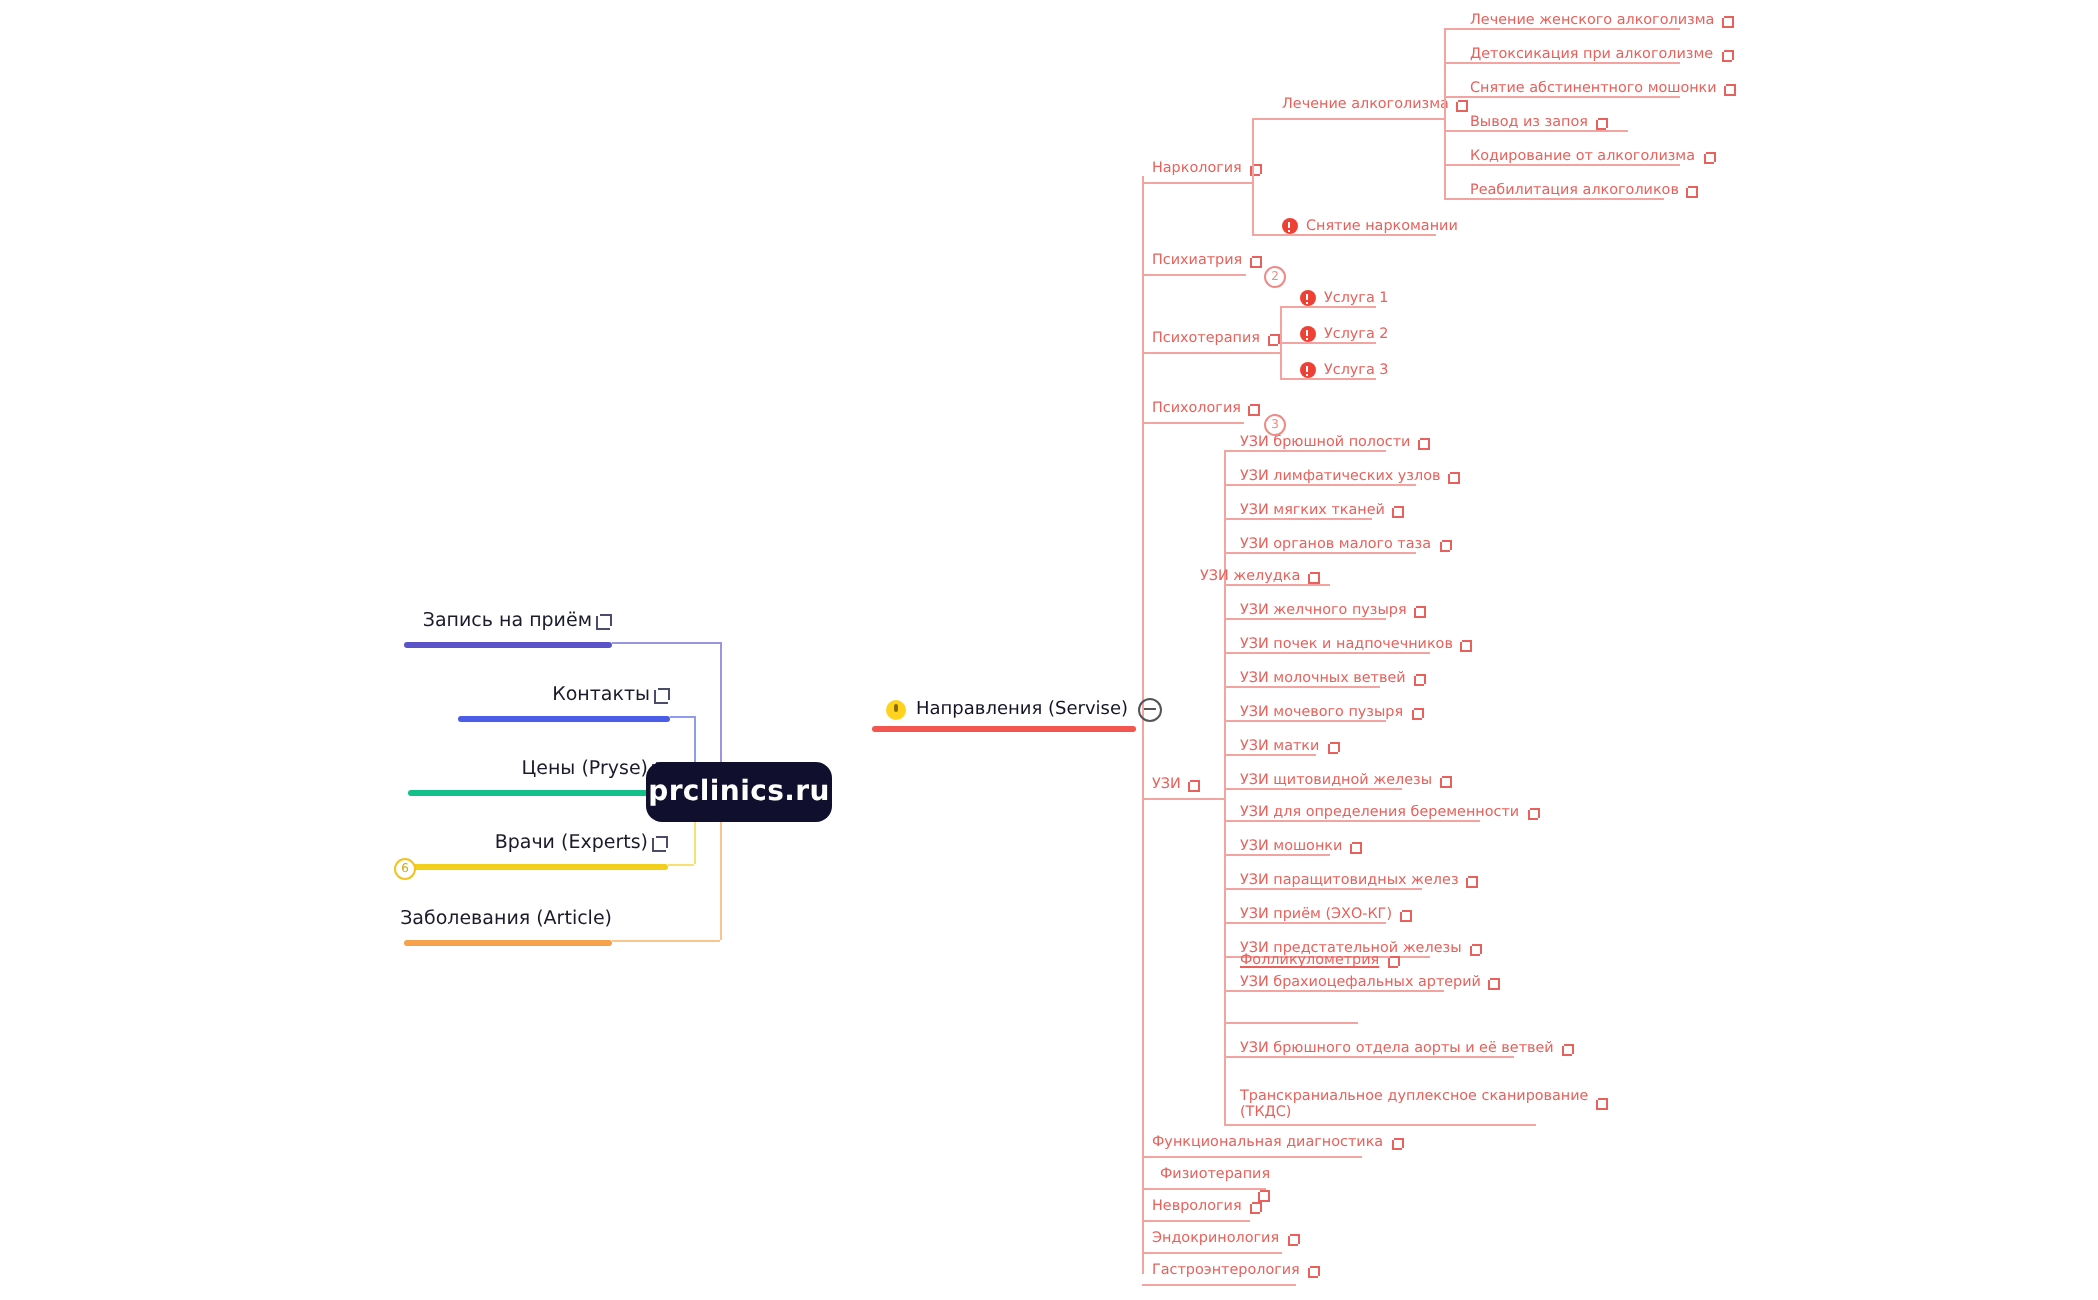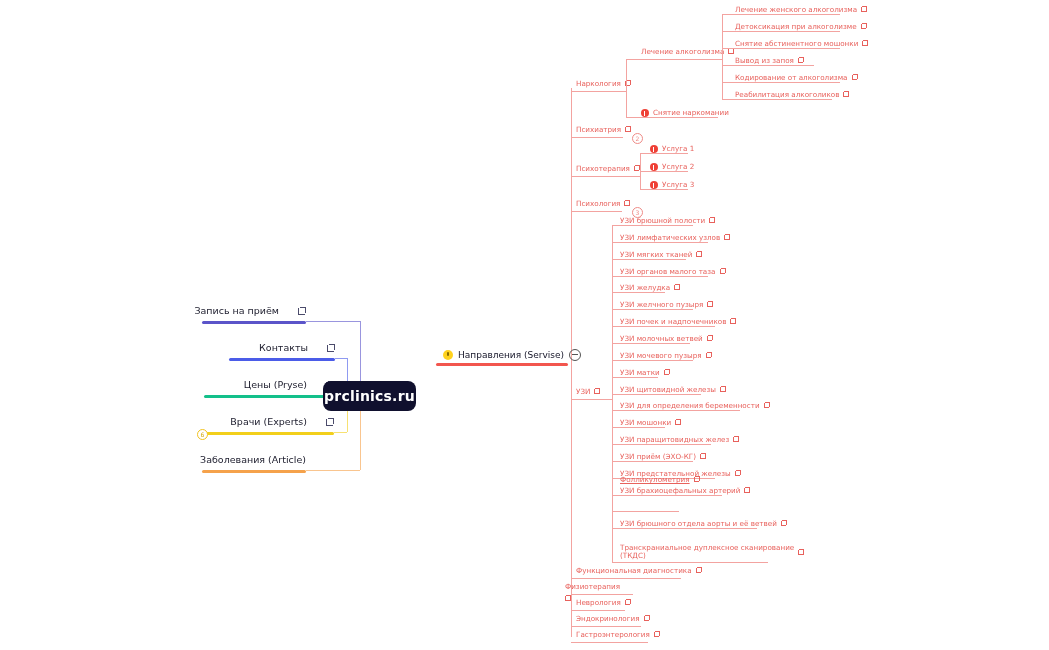--- a/index.html
+++ b/index.html
@@ -4,21 +4,21 @@
 <style>
   html,body{margin:0;padding:0;}
   body{
     width:1049px;height:650px;overflow:hidden;background:#ffffff;
     font-family:"DejaVu Sans","Liberation Sans",sans-serif;
     color:#111;
   }
   #canvas{position:relative;width:1049px;height:650px;}
 
   
-  .node{position:absolute;white-space:nowrap;display:flex;align-items:flex-start;gap:4px;}
+  .node{position:absolute;white-space:nowrap;display:flex;align-items:flex-end;gap:4px;}
   .node .lbl{line-height:1.15;}
   .ext{display:inline-block;width:8px;height:8px;position:relative;flex:0 0 auto;}
   .ext:before{content:"";position:absolute;left:0;bottom:0;width:6px;height:6px;
      border:1px solid currentColor;border-top:none;border-right:none;}
   .ext:after{content:"";position:absolute;right:0;top:0;width:5px;height:5px;
      border:1px solid currentColor;border-bottom:none;border-left:none;}
 
   
   .ln{position:absolute;background:#f3a3a0;}
   .ln.v{width:1px;}
@@ -27,21 +27,21 @@
   
   #root{
     position:absolute;left:323px;top:381px;width:93px;height:30px;
     background:#10102e;border-radius:8px;color:#fff;
     display:flex;align-items:center;justify-content:center;
     font-size:14px;font-weight:bold;letter-spacing:.2px;
     z-index:40;
   }
 
   
-  .lnode{position:absolute;white-space:nowrap;display:flex;align-items:center;gap:19px;
+  .lnode{position:absolute;white-space:nowrap;display:flex;align-items:center;gap:2px;
      font-size:9.5px;color:#1b1b2b;}
   .lbar{position:absolute;height:3px;border-radius:2px;}
 
   
   .rnode{font-size:7.2px;color:#e8615c;}
   .rnode .ext{width:6px;height:6px;}
   .rnode .ext:before{width:4.5px;height:4.5px;}
   .rnode .ext:after{width:4px;height:4px;}
   .rbar{height:1px;background:#f3a3a0;}
 
@@ -152,21 +152,21 @@
       <div class="node rnode" style="left: 576px; top: 388px;">
         <span class="lbl">УЗИ</span>
         <span class="ext"></span>
       </div>
       <div class="rbar" style="position: absolute; left: 571px; top: 399px; width: 28px;"></div>
       <div class="node rnode" style="left: 576px; top: 567px;">
         <span class="lbl">Функциональная диагностика</span>
         <span class="ext"></span>
       </div>
       <div class="rbar" style="position: absolute; left: 571px; top: 578px; width: 110px;"></div>
-      <div class="node rnode" style="left: 565px; top: 583px; flex-direction: column;">
+      <div class="node rnode" style="left: 580px; top: 583px; flex-direction: column;">
         <span class="lbl">Физиотерапия</span>
         <span class="ext"></span>
       </div>
       <div class="rbar" style="position: absolute; left: 571px; top: 594px; width: 62px;"></div>
       <div class="node rnode" style="left: 576px; top: 599px;">
         <span class="lbl">Неврология</span>
         <span class="ext"></span>
       </div>
       <div class="rbar" style="position: absolute; left: 571px; top: 610px; width: 54px;"></div>
       <div class="node rnode" style="left: 576px; top: 615px;">
@@ -255,21 +255,21 @@
       <div class="node rnode" style="left: 620px; top: 251px;">
         <span class="lbl">УЗИ мягких тканей</span>
         <span class="ext"></span>
       </div>
       <div class="rbar" style="position: absolute; left: 612px; top: 259px; width: 74px;"></div>
       <div class="node rnode" style="left: 620px; top: 268px;">
         <span class="lbl">УЗИ органов малого таза</span>
         <span class="ext"></span>
       </div>
       <div class="rbar" style="position: absolute; left: 612px; top: 276px; width: 96px;"></div>
-      <div class="node rnode" style="left: 620px; top: 284px;">
+      <div class="node rnode" style="left: 600px; top: 284px;">
         <span class="lbl">УЗИ желудка</span>
         <span class="ext"></span>
       </div>
       <div class="rbar" style="position: absolute; left: 612px; top: 292px; width: 53px;"></div>
       <div class="node rnode" style="left: 620px; top: 301px;">
         <span class="lbl">УЗИ желчного пузыря</span>
         <span class="ext"></span>
       </div>
       <div class="rbar" style="position: absolute; left: 612px; top: 309px; width: 81px;"></div>
       <div class="node rnode" style="left: 620px; top: 318px;">

